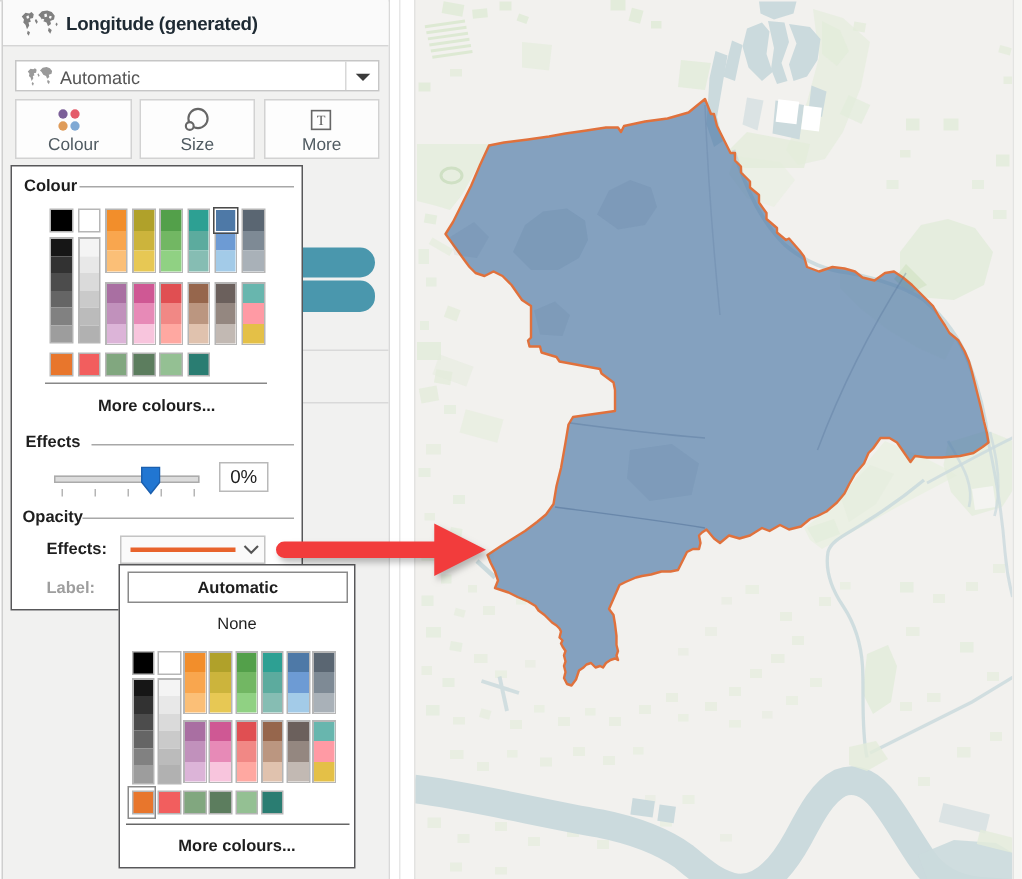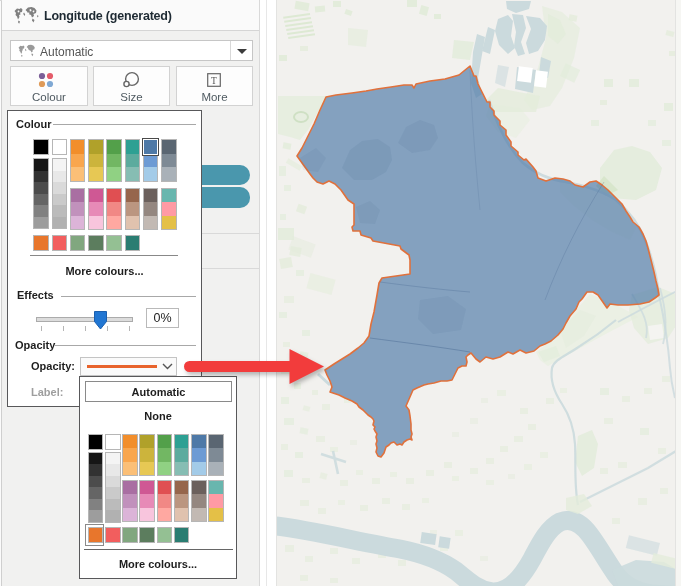--- a/index.html
+++ b/index.html
@@ -329,30 +329,30 @@
 <div class="abs" style="left:62.8px;top:326px;width:1px;height:5px;background:#b5b5b5;z-index:11;"></div>
 <div class="abs" style="left:85.1px;top:326px;width:1px;height:5px;background:#b5b5b5;z-index:11;"></div>
 <div class="abs" style="left:107.2px;top:326px;width:1px;height:5px;background:#b5b5b5;z-index:11;"></div>
 <div class="abs" style="left:129.3px;top:326px;width:1px;height:5px;background:#b5b5b5;z-index:11;"></div>
 <svg class="abs" style="left:94px;top:311px;z-index:12;" width="13" height="19" viewBox="0 0 13 19">
 <path d="M0.5,0.5 h12 v10 l-6,7.5 -6,-7.5 z" fill="#2176d2" stroke="#1b5fae" stroke-width="1"></path>
   </svg>
 <div class="abs" style="left:146px;top:308px;width:33px;height:20px;background:#fff;border:1px solid #b9b9b9;z-index:11;text-align:center;font-size:12.5px;color:#1e1e1e;line-height:18px;font-weight:normal;">0%</div>
 <div class="abs" style="left:15px;top:339px;font-size:11px;font-weight:bold;color:#1e1e1e;z-index:11;">Opacity</div>
 <div class="abs" style="left:55px;top:345px;width:141px;height:1px;background:#a8a8a8;z-index:11;"></div>
-<div class="abs" style="left:31px;top:360px;font-size:11px;font-weight:bold;color:#1e1e1e;z-index:11;">Opacity:</div>
+<div class="abs" style="left:31px;top:360px;font-size:11px;font-weight:bold;color:#1e1e1e;z-index:11;">Effects:</div>
 <div class="abs" style="left:80px;top:357px;width:97px;height:19px;background:#fafafa;border:1px solid #c4c4c4;z-index:11;"></div>
 <div class="abs" style="left:87px;top:365px;width:70px;height:3px;background:#e8632c;z-index:12;"></div>
 <svg class="abs" style="left:162px;top:363px;z-index:12;" width="11" height="7" viewBox="0 0 11 7">
     <polyline points="1,1 5.5,5.5 10,1" fill="none" stroke="#555" stroke-width="1.4"></polyline>
   </svg>
 <div class="abs" style="left:31px;top:386px;font-size:11px;font-weight:bold;color:#9e9e9e;z-index:11;">Label:</div>
 <div class="abs" style="left:79px;top:376px;width:158px;height:203px;background:#fff;border:1px solid #58585a;z-index:20;"></div>
 <div class="abs" style="left:85px;top:381px;width:147px;height:21px;border:1px solid #8a8a8a;z-index:21;text-align:center;font-size:11px;font-weight:bold;color:#1e1e1e;line-height:20px;">Automatic</div>
-<div class="abs" style="left:79px;top:410px;width:158px;text-align:center;font-size:11px;font-weight:bold;color:#1e1e1e;z-index:21;">None</div>
+<div class="abs" style="left:79px;top:410px;width:158px;text-align:center;font-size:11px;font-weight:normal;color:#1e1e1e;z-index:21;">None</div>
 <div class="abs" style="z-index:21;">
     <div style="position:absolute;left:88.7px;top:434.5px;width:13.6px;height:14.0px;background:#000000;box-shadow:0 0 0 1px #b6b6b6;"></div>
 <div style="position:absolute;left:106.0px;top:434.5px;width:13.6px;height:14.0px;background:#ffffff;box-shadow:0 0 0 1px #b6b6b6;"></div>
 <div style="position:absolute;left:88.7px;top:452.5px;width:13.6px;height:11.5px;background:#161616;"></div>
 <div style="position:absolute;left:88.7px;top:464.0px;width:13.6px;height:11.5px;background:#323232;"></div>
 <div style="position:absolute;left:88.7px;top:475.5px;width:13.6px;height:11.5px;background:#4c4c4c;"></div>
 <div style="position:absolute;left:88.7px;top:487.0px;width:13.6px;height:11.5px;background:#656565;"></div>
 <div style="position:absolute;left:88.7px;top:498.5px;width:13.6px;height:11.5px;background:#818181;"></div>
 <div style="position:absolute;left:88.7px;top:510.0px;width:13.6px;height:11.5px;background:#9d9d9d;"></div>
 <div style="position:absolute;left:106.0px;top:452.5px;width:13.6px;height:11.5px;background:#f4f4f4;"></div>

